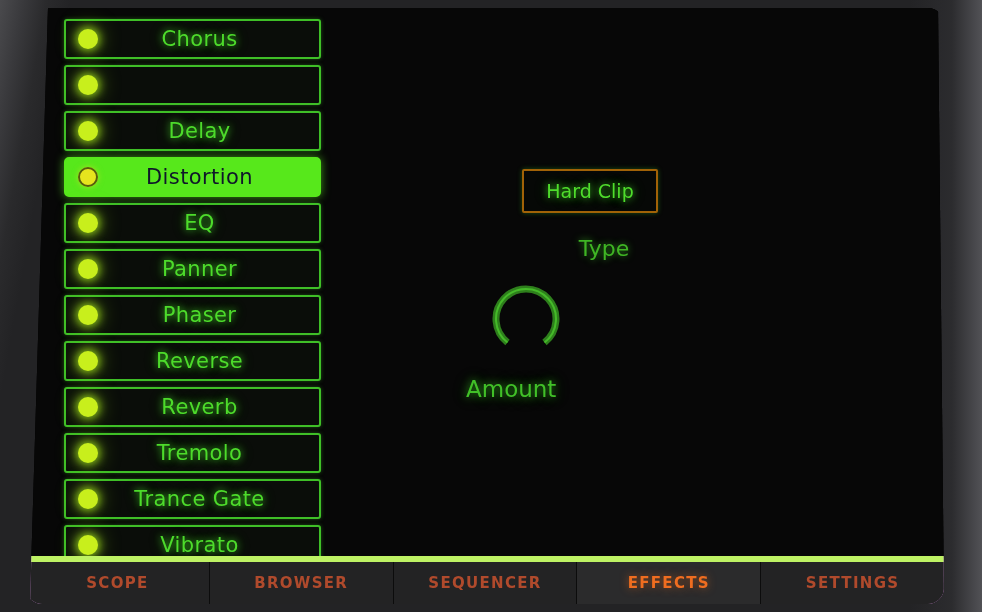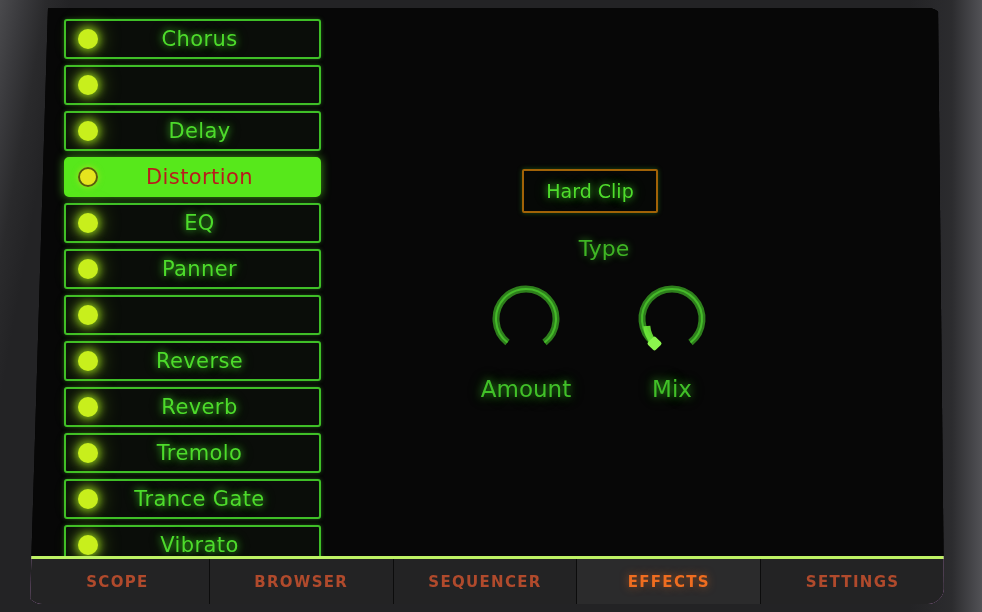--- a/index.html
+++ b/index.html
@@ -96,21 +96,21 @@
     border-color: #57e81b;
     border-radius: 5px;
     box-shadow: 0 0 10px rgba(90,235,30,.65);
   }
   .fx-item.selected .led {
     background: #e6e41e;
     box-shadow: inset 0 0 0 2px rgba(60,70,10,.85),
                 0 0 6px rgba(230,230,40,.5);
   }
   .fx-item.selected .fx-label {
-    color: #b91c1c;
+    color: #0f172a;
     text-shadow: none;
     font-weight: 500;
   }
 
   
   #param-panel {
     position: absolute;
     left: 330px;
     top: 0;
     right: 0;
@@ -144,21 +144,21 @@
     width: 136px;
     text-align: center;
     font-size: 22px;
     color: #3fb524;
     text-shadow: 0 0 7px rgba(60,200,35,.7);
   }
 
   .knob-group {
     position: absolute;
     width: 120px;
-    text-align: center;
+    text-align: left;
   }
   .knob-group.amount { left: 110px; top: 272px; }
   .knob-group.mix    { left: 256px; top: 272px; }
 
   .knob {
     position: relative;
     width: 80px;
     height: 80px;
     margin: 0 auto;
     cursor: grab;
@@ -173,21 +173,21 @@
 
   
   #tabbar {
     position: absolute;
     left: 0;
     right: 0;
     bottom: 0;
     height: 48px;
     display: flex;
     background: #f0abfc;
-    border-top: 3px solid #bef264;
+    border-top: 6px solid #bef264;
     z-index: 3;
     justify-content: flex-end;
   }
   .tab {
     flex: 1;
     display: flex;
     align-items: center;
     justify-content: center;
     background: #232324;
     border-right: 1px solid #0c0c0c;
@@ -234,20 +234,21 @@
           <div class="fx-item">
             <span class="led"></span>
             <span class="fx-label">EQ</span>
           </div>
           <div class="fx-item">
             <span class="led"></span>
             <span class="fx-label">Panner</span>
           </div>
           <div class="fx-item">
             <span class="led"></span>
+            <span class="fx-label">Phaser</span>
           </div>
           <div class="fx-item">
             <span class="led"></span>
             <span class="fx-label">Reverse</span>
           </div>
           <div class="fx-item">
             <span class="led"></span>
             <span class="fx-label">Reverb</span>
           </div>
           <div class="fx-item">
@@ -275,34 +276,20 @@
         <div class="knob-group amount">
           <div class="knob">
             <svg width="80" height="80" viewBox="0 0 80 80" aria-hidden="true">
               <path d="M 21.5 62.5 A 30 30 0 1 1 58.5 62.5" fill="none" stroke="#2e7f1c" stroke-width="7" stroke-linecap="butt"></path>
               <path d="M 21.5 62.5 A 30 30 0 1 1 58.5 62.5" fill="none" stroke="#49c42c" stroke-width="2" stroke-linecap="butt" opacity=".85"></path>
             </svg>
           </div>
           <div class="knob-name">Amount</div>
         </div>
 
-        <div class="knob-group mix">
-          <div class="knob">
-            <svg width="80" height="80" viewBox="0 0 80 80" aria-hidden="true">
-              <path d="M 21.5 62.5 A 30 30 0 1 1 58.5 62.5" fill="none" stroke="#2e7f1c" stroke-width="7" stroke-linecap="butt"></path>
-              <path d="M 21.5 62.5 A 30 30 0 1 1 58.5 62.5" fill="none" stroke="#49c42c" stroke-width="2" stroke-linecap="butt" opacity=".85"></path>
-
-              <g>
-                <path d="M 21.5 62.5 A 30 30 0 0 1 14.8 46.0" fill="none" stroke="#6ee83a" stroke-width="7" stroke-linecap="butt" opacity=".9"></path>
-                <rect x="17.0" y="58.0" width="11" height="11" rx="2" transform="rotate(-45 22.5 63.5)" fill="#8bf44d"></rect>
-              </g>
-            </svg>
-          </div>
-          <div class="knob-name">Mix</div>
-        </div>
 
       </div>
 
       <div id="tabbar">
           <div class="tab">
             <span>SCOPE</span>
           </div>
           <div class="tab">
             <span>BROWSER</span>
           </div>

